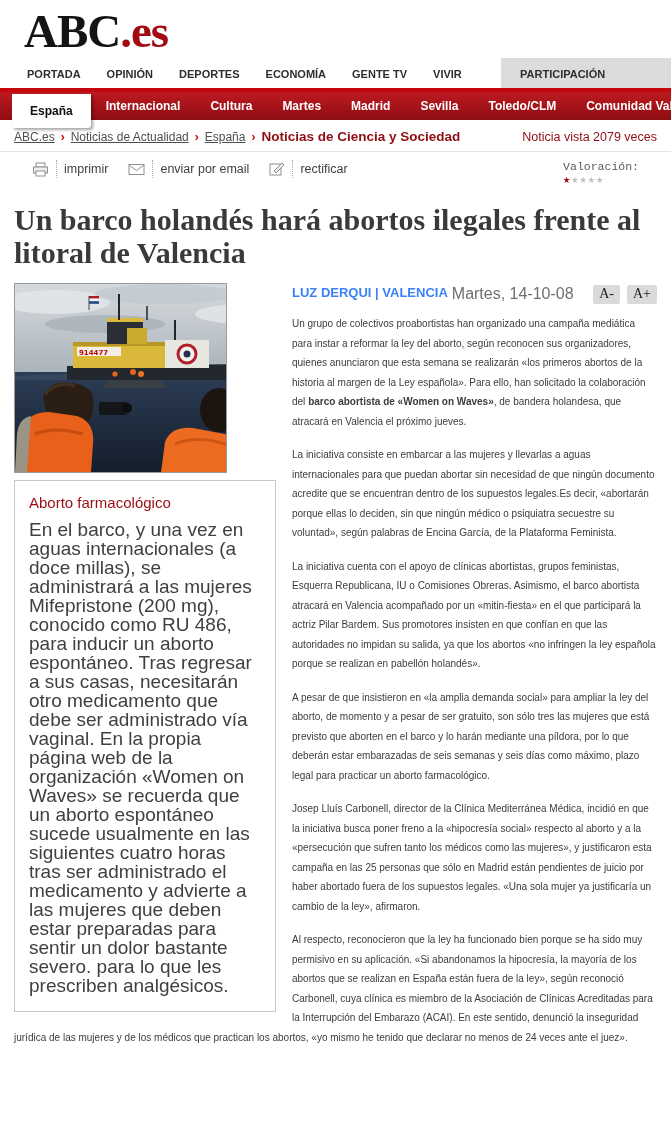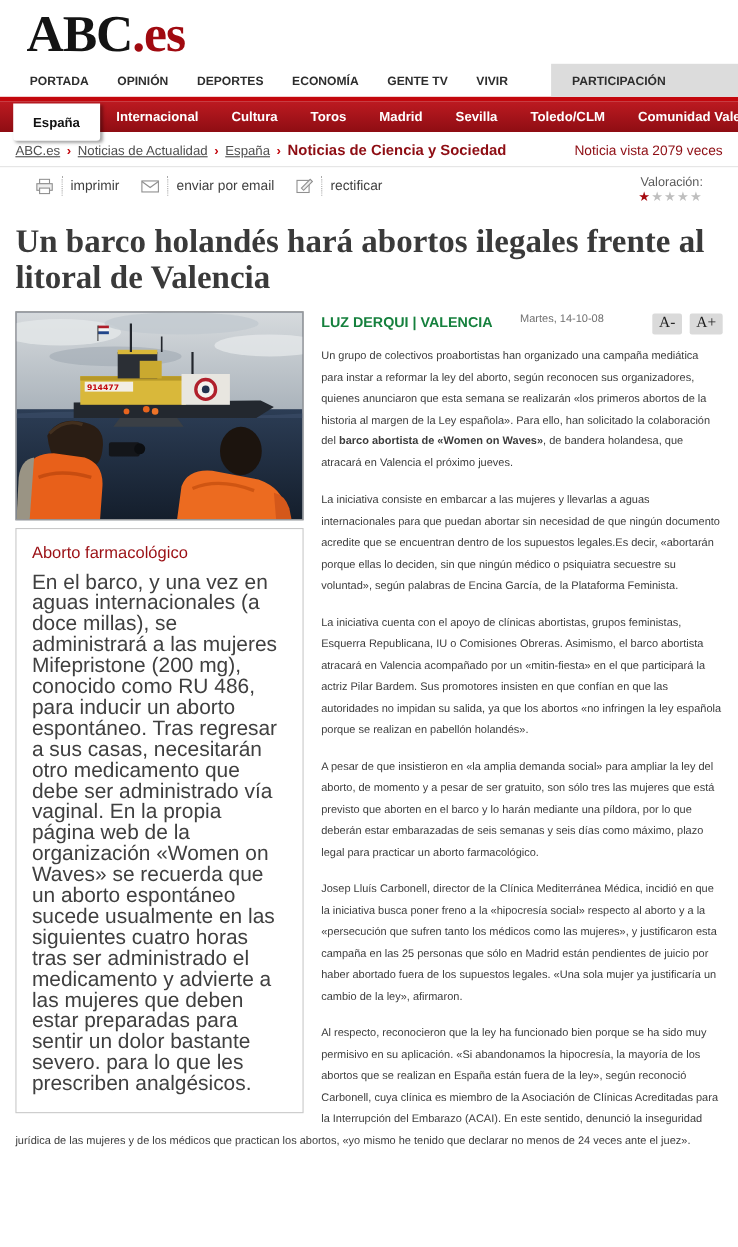--- a/index.html
+++ b/index.html
@@ -43,42 +43,42 @@
   .crumb-link { color:#4e4e4e; text-decoration:underline; cursor:pointer; white-space:nowrap; }
   .crumb-sep { color:#c3070d; padding:0 6px; font-weight:bold; }
   .crumb-current { color:#8e0d13; font-weight:bold; font-size:13.5px; white-space:nowrap;text-align:center; }
   .crumb-views { margin-left:auto; color:#8e0d13; font-size:12.5px; white-space:nowrap; }
 
   
   .toolbar { display:flex; align-items:flex-start; padding:8px 32px 4px; font-size:12.5px; color:#3f3f3f; }
   .tool { display:flex; align-items:center; margin-right:20px; cursor:pointer; }
   .tool .ticon { display:inline-flex; align-items:center; padding-right:7px; margin-right:7px; border-right:1px dotted #aaa; height:18px; }
   .tool .comments { color:#c3070d; margin-left:5px; }
-  .rating { margin-left:auto; text-align:right; font-size:11.5px; color:#5a5a5a; line-height:13px; }
+  .rating { margin-left:auto; font-size:11.5px; color:#5a5a5a; line-height:13px;font-family:Liberation Mono, monospace; }
   .star { color:#bfbfbf; font-size:12px; letter-spacing:1px; cursor:pointer; }
   .star.filled { color:#a50a10; }
 
   
   h1.headline {
     font-family:"Liberation Serif", serif; font-weight:bold;
     font-size:30px; line-height:33px; color:#3a3a3a;
     margin:12px 14px 14px; letter-spacing:0;
   }
 
   
   .article { padding:0 14px; }
   .leftcol { float:left; width:262px; margin-right:16px; }
-  .photo-frame { width:262px; height:190px; border:1px solid #9a9a9a; overflow:hidden; background:#8a93a0; }
+  .photo-frame { width:213px; height:190px; border:1px solid #9a9a9a; overflow:hidden; background:#8a93a0; }
   .infobox { margin-top:7px; border:1px solid #c9c9c9; padding:13px 14px 16px; }
   .infobox h2 { margin:0 0 9px; font-size:15px; color:#9a0e13; font-weight:normal; }
   .infobox p { margin:0; font-size:19px; line-height:19px; color:#404040; }
 
   .byline-row { display:flex; align-items:flex-start; padding-top:2px; margin-bottom:10px; }
-  .byline-name { color:#15803d; font-weight:bold; font-size:13px; }
-  .byline-date { color:#6f6f6f; font-size:10px; margin-left:25px; }
+  .byline-name { color:#3b82f6; font-weight:bold; font-size:13px; }
+  .byline-date { color:#6f6f6f; font-size:16px; margin-left:4px; }
   .fontsize-btns { margin-left:auto; display:flex; gap:7px; }
   .fs-btn { background:#dadada; font-family:"Liberation Serif", serif; font-size:14px; color:#1c1c1c; padding:1px 6px 2px; border-radius:2px; cursor:pointer; }
 
   .body-text p { font-size:10px; line-height:19.5px; margin:0 0 14px; }
   .body-text b { font-weight:bold; }
 </style>
 </head>
 <body>
 
 <div class="logo-row">
@@ -96,21 +96,21 @@
     <div class="mainnav-item">PARTICIPACIÓN</div>
 
   </div>
 </div>
 <div class="redline"></div>
 
 <div class="subnav">
   <div class="subnav-item active">España</div>
   <div class="subnav-item">Internacional</div>
   <div class="subnav-item">Cultura</div>
-  <div class="subnav-item">Toros</div>
+  <div class="subnav-item">Martes</div>
   <div class="subnav-item">Madrid</div>
   <div class="subnav-item">Sevilla</div>
   <div class="subnav-item">Toledo/CLM</div>
   <div class="subnav-item">Comunidad Valenciana</div>
 
 </div>
 
 <div class="breadcrumb">
   <span class="crumb-link">ABC.es</span>
   <span class="crumb-sep">›</span>

